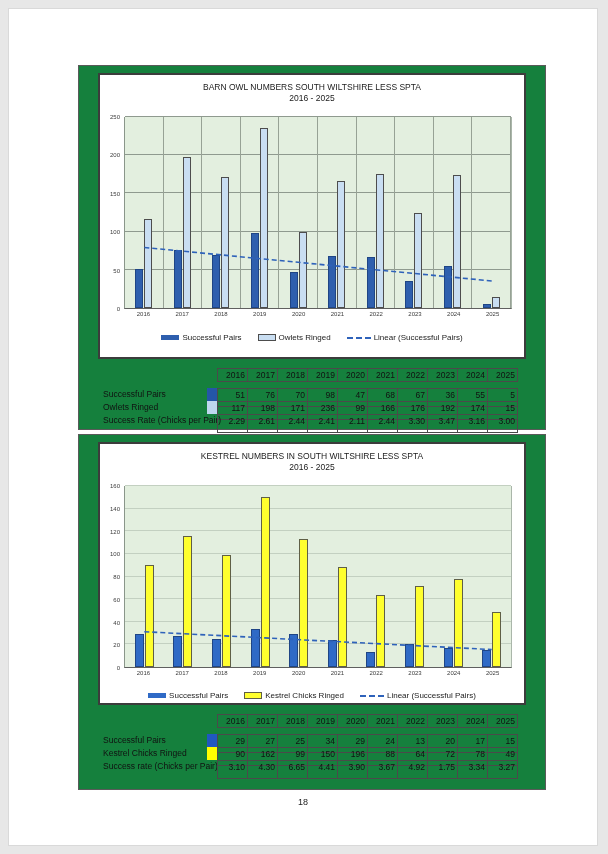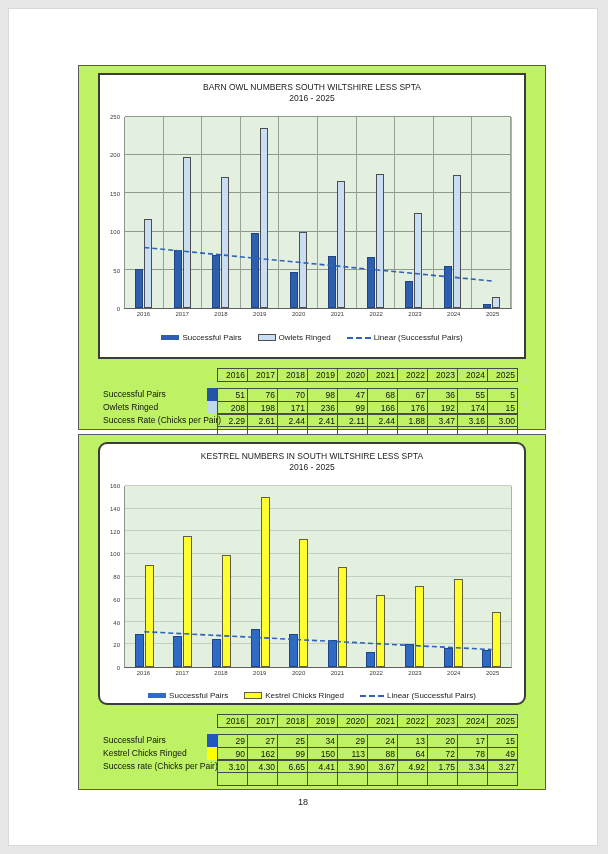--- a/index.html
+++ b/index.html
@@ -8,21 +8,21 @@
     background:#e7e7e7;
     font-family:"Liberation Sans", sans-serif;
     -webkit-font-smoothing:antialiased;
   }
   .page{
     position:absolute;left:8px;top:8px;width:590px;height:838px;
     background:#ffffff;border:1px solid #d9d9d9;box-sizing:border-box;
   }
   .panel{
     position:relative;margin-left:69px;width:468px;
-    border:1px solid #5a5a5a;background:#bef264;box-sizing:border-box;
+    border:1px solid #5a5a5a;background:#15803d;box-sizing:border-box;
   }
   #panel-0{margin-top:56px;height:365px;}
   #panel-1{margin-top:4px;height:356px;}
 
   .chart-frame{
     margin:7px auto 0;width:428px;position:relative;
     border:2px solid #3c3c3c;box-sizing:border-box;background:#fff;
   }
   .chart-title{ text-align:center;font-size:8.5px;line-height:11px;color:#1b1b1b;white-space:nowrap;}
   .chart-title.first{margin-top:7px;}
@@ -64,21 +64,21 @@
   .yr-cell,.tcell{
     width:31px;height:14px;box-sizing:border-box;border:1px solid #4a4a4a;
     text-align:right;padding-right:2px;line-height:13px;flex:none;
   }
   .yr-cell+.yr-cell,.tcell+.tcell{margin-left:-1px;}
   .data-rows{margin-top:6px;}
   .trow{display:flex;height:14px;}
   .trow+.trow{margin-top:-1px;}
   .tlabel{width:104px;line-height:13px;flex:none;white-space:nowrap;}
   .tswatch{width:10px;height:13px;flex:none;box-sizing:border-box;}
-  .tcell{height:26px;}
+  .tcell{height:19px;}
 
   .page-number{
     position:absolute;left:0;right:0;bottom:38px;
     text-align:center;font-size:9px;color:#222;
   }
 </style>
 </head>
 <body>
 
 <div class="page">
@@ -197,50 +197,50 @@
             <div class="tcell">47</div>
             <div class="tcell">68</div>
             <div class="tcell">67</div>
             <div class="tcell">36</div>
             <div class="tcell">55</div>
             <div class="tcell">5</div>
           </div>
           <div class="trow">
             <div class="tlabel">Owlets Ringed</div>
             <div class="tswatch" style="background: rgb(189, 215, 238);"></div>
-            <div class="tcell">208</div>
+            <div class="tcell">117</div>
             <div class="tcell">198</div>
             <div class="tcell">171</div>
             <div class="tcell">236</div>
             <div class="tcell">99</div>
             <div class="tcell">166</div>
             <div class="tcell">176</div>
             <div class="tcell">192</div>
             <div class="tcell">174</div>
             <div class="tcell">15</div>
           </div>
           <div class="trow">
             <div class="tlabel">Success Rate (Chicks per Pair)</div>
             <div class="tswatch"></div>
             <div class="tcell">2.29</div>
             <div class="tcell">2.61</div>
             <div class="tcell">2.44</div>
             <div class="tcell">2.41</div>
             <div class="tcell">2.11</div>
             <div class="tcell">2.44</div>
-            <div class="tcell">1.88</div>
+            <div class="tcell">3.30</div>
             <div class="tcell">3.47</div>
             <div class="tcell">3.16</div>
             <div class="tcell">3.00</div>
           </div>
         </div>
       </div>
     </section>
   <section class="panel" id="panel-1" data-vgrid="0" style="--bar-w:9px;">
-      <div class="chart-frame" style="height: 263px; border-radius: 9px;">
+      <div class="chart-frame" style="height: 263px;">
         <div class="chart-title first">KESTREL NUMBERS IN SOUTH WILTSHIRE LESS SPTA</div>
         <div class="chart-title">2016 - 2025</div>
         <div class="plot-wrap" style="height: 182px;">
           <div class="plot" style="background: rgb(227, 239, 223);">
             <div class="hgrid" style="top: calc(87.5% - 1px); background: rgb(195, 208, 193);"></div>
             <div class="hgrid" style="top: calc(75% - 1px); background: rgb(195, 208, 193);"></div>
             <div class="hgrid" style="top: calc(62.5% - 1px); background: rgb(195, 208, 193);"></div>
             <div class="hgrid" style="top: calc(50% - 1px); background: rgb(195, 208, 193);"></div>
             <div class="hgrid" style="top: calc(37.5% - 1px); background: rgb(195, 208, 193);"></div>
             <div class="hgrid" style="top: calc(25% - 1px); background: rgb(195, 208, 193);"></div>
@@ -357,21 +357,21 @@
             <div class="tcell">17</div>
             <div class="tcell">15</div>
           </div>
           <div class="trow">
             <div class="tlabel">Kestrel Chicks Ringed</div>
             <div class="tswatch" style="background: rgb(255, 255, 0);"></div>
             <div class="tcell">90</div>
             <div class="tcell">162</div>
             <div class="tcell">99</div>
             <div class="tcell">150</div>
-            <div class="tcell">113</div>
+            <div class="tcell">196</div>
             <div class="tcell">88</div>
             <div class="tcell">64</div>
             <div class="tcell">72</div>
             <div class="tcell">78</div>
             <div class="tcell">49</div>
           </div>
           <div class="trow">
             <div class="tlabel">Success rate (Chicks per Pair)</div>
             <div class="tswatch"></div>
             <div class="tcell">3.10</div>

